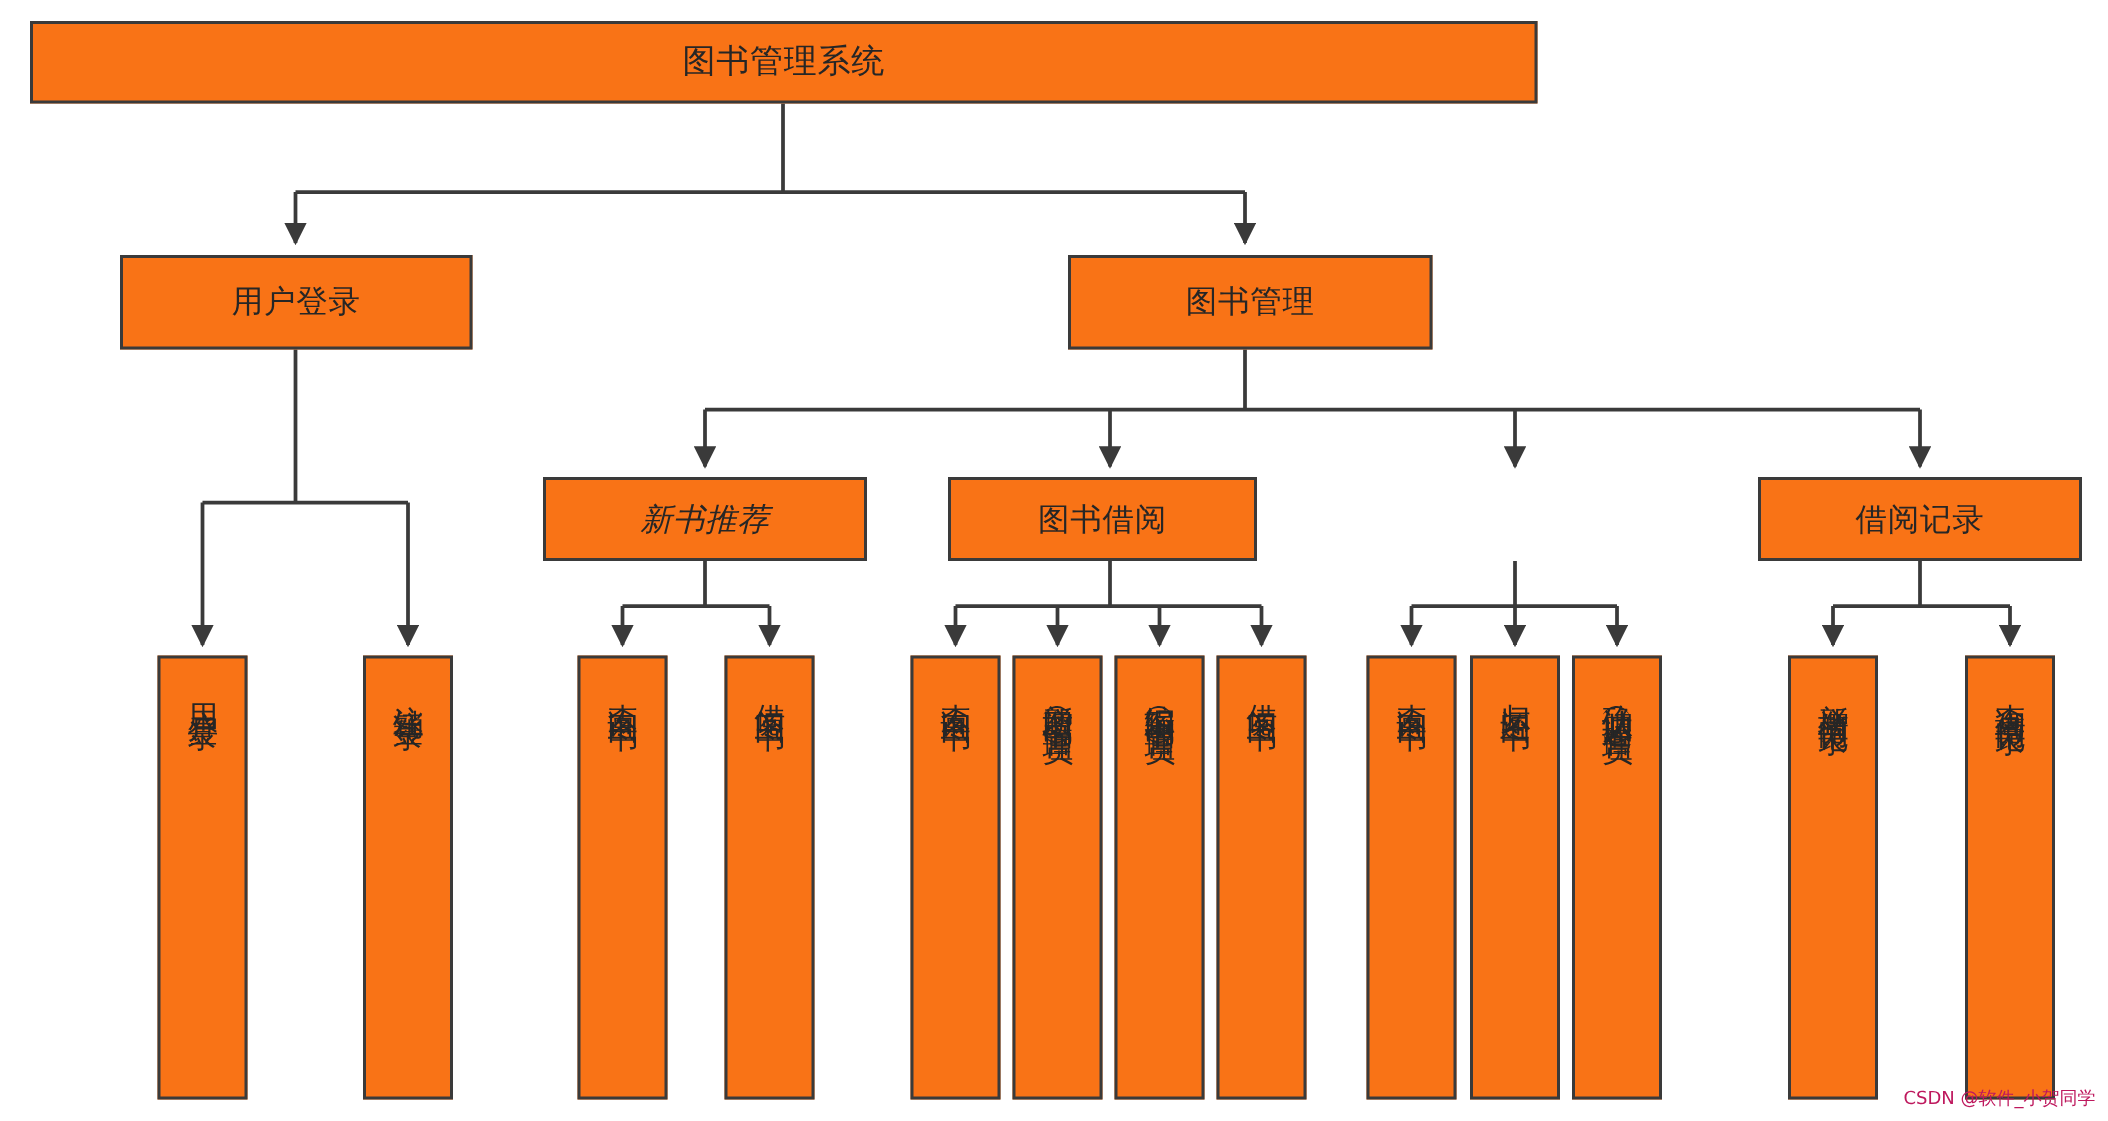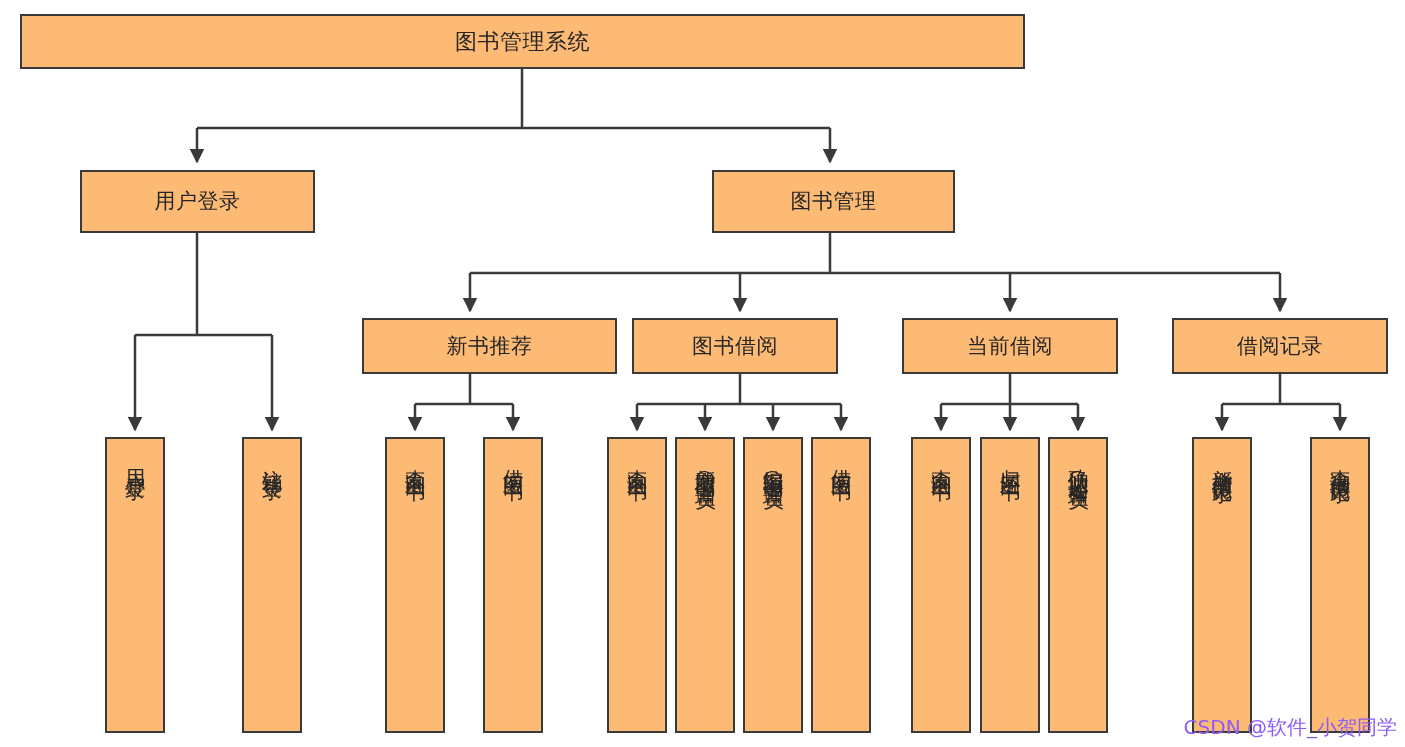--- a/index.html
+++ b/index.html
@@ -23,21 +23,21 @@
     position: absolute;
     left: 0;
     top: 0;
     width: 1405px;
     height: 747px;
     pointer-events: none;
   }
   .node {
     position: absolute;
     box-sizing: border-box;
-    background: #fdba74;
+    background: #f97316;
     border: 2.5px solid #3a3a3a;
     display: flex;
     align-items: center;
     justify-content: center;
     text-align: center;
     color: #262626;
     z-index: 2;
   }
   .node .lbl {
     display: block;
@@ -64,22 +64,22 @@
     letter-spacing: 4px;
     white-space: nowrap;
   }
   .node.v.tall .lbl {
     letter-spacing: 3px;
   }
   #watermark {
     position: absolute;
     right: 8px;
     bottom: 6px;
-    font-size: 20px;
-    color: #8b5cf6;
+    font-size: 12px;
+    color: #be185d;
     white-space: nowrap;
     z-index: 5;
     font-family: "DejaVu Sans", "Liberation Sans", sans-serif;
   }
 </style>
 </head>
 <body>
 
 <div id="canvas">
 
@@ -137,29 +137,26 @@
     <span class="lbl">图书管理系统</span>
   </div>
 
   <div class="node h" style="left:80px; top:170px; width:235px; height:63px;">
     <span class="lbl">用户登录</span>
   </div>
   <div class="node h" style="left:712px; top:170px; width:243px; height:63px;">
     <span class="lbl">图书管理</span>
   </div>
 
-  <div class="node h" style="left:362px; top:318px; width:255px; height:56px;">
+  <div class="node h" style="left:362px; top:318px; width:216px; height:56px;font-style:italic;">
     <span class="lbl">新书推荐</span>
   </div>
   <div class="node h" style="left:632px; top:318px; width:206px; height:56px;">
     <span class="lbl">图书借阅</span>
   </div>
-  <div class="node h" style="left:902px; top:318px; width:216px; height:56px;">
-    <span class="lbl">当前借阅</span>
-  </div>
   <div class="node h" style="left:1172px; top:318px; width:216px; height:56px;">
     <span class="lbl">借阅记录</span>
   </div>
 
   <div class="node v" style="left:105px; top:437px; width:60px; height:296px;">
     <span class="lbl">用户登录</span>
   </div>
   <div class="node v" style="left:242px; top:437px; width:60px; height:296px;">
     <span class="lbl">注销登录</span>
   </div>

